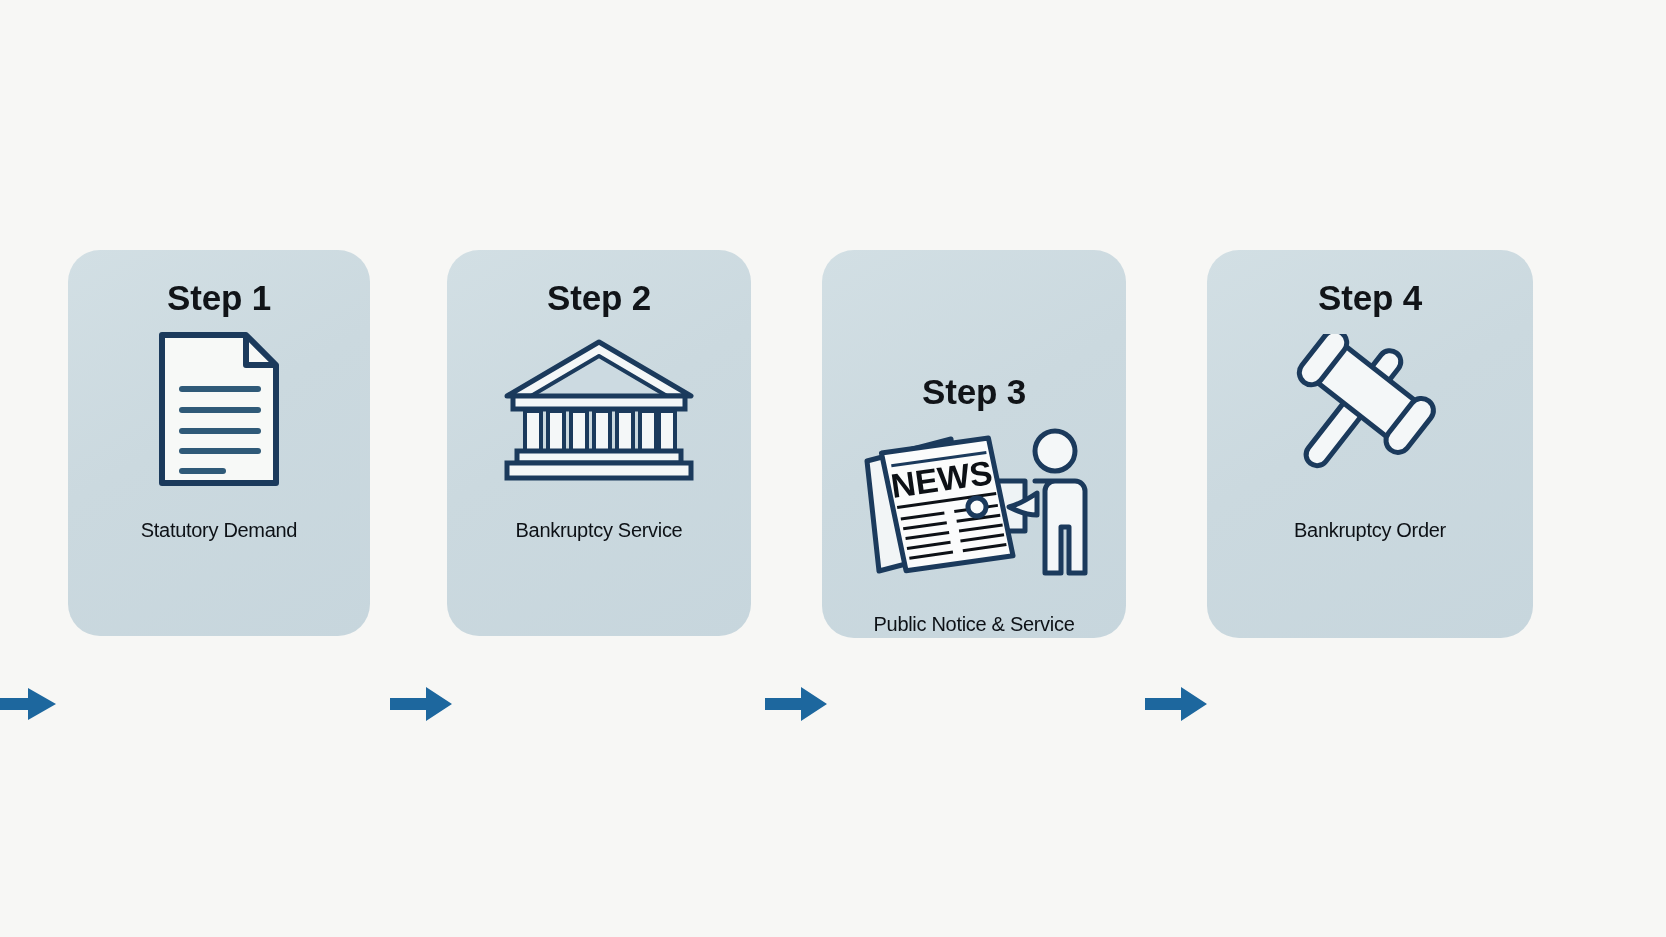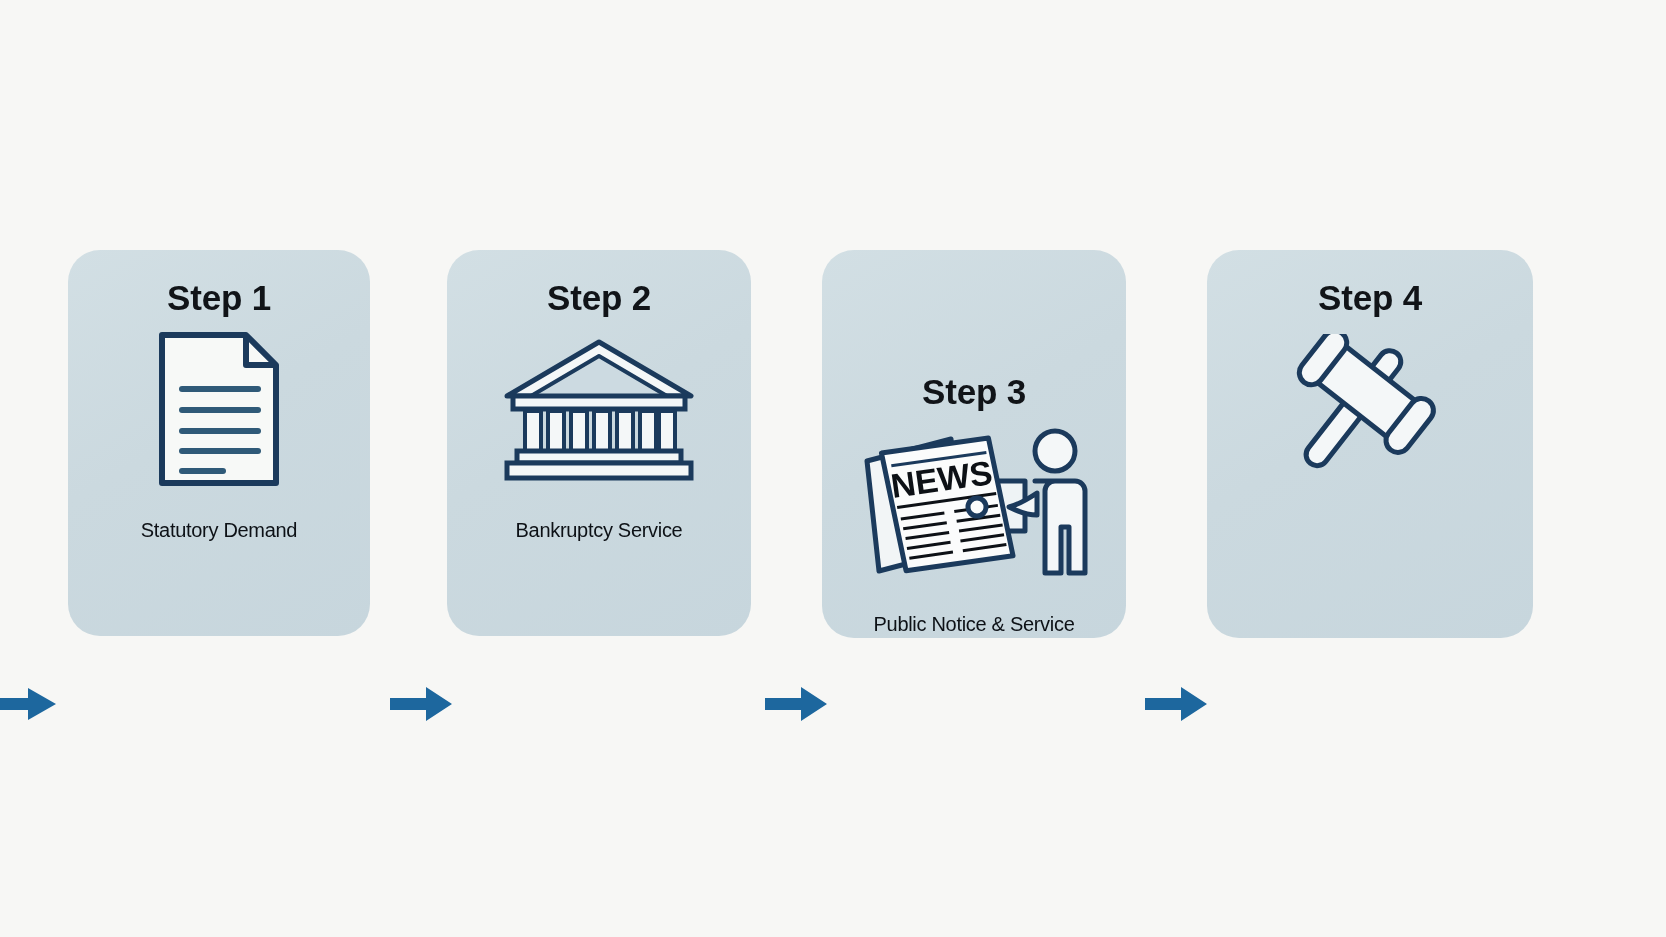--- a/index.html
+++ b/index.html
@@ -191,16 +191,17 @@
 
             <rect x="78" y="4" width="22" height="140" rx="11" fill="#f4f7f8" stroke="#1b3a5c" stroke-width="5"></rect>
 
             <rect x="36" y="30" width="106" height="46" rx="6" fill="#f4f7f8" stroke="#1b3a5c" stroke-width="5"></rect>
 
             <rect x="22" y="22" width="24" height="62" rx="12" fill="#f4f7f8" stroke="#1b3a5c" stroke-width="5"></rect>
             <rect x="132" y="22" width="24" height="62" rx="12" fill="#f4f7f8" stroke="#1b3a5c" stroke-width="5"></rect>
           </g>
         </svg>
       </div>
+      <div class="step-label">Bankruptcy Order</div>
     </div>
 
   </div>
 </div>
 
 </body></html>

